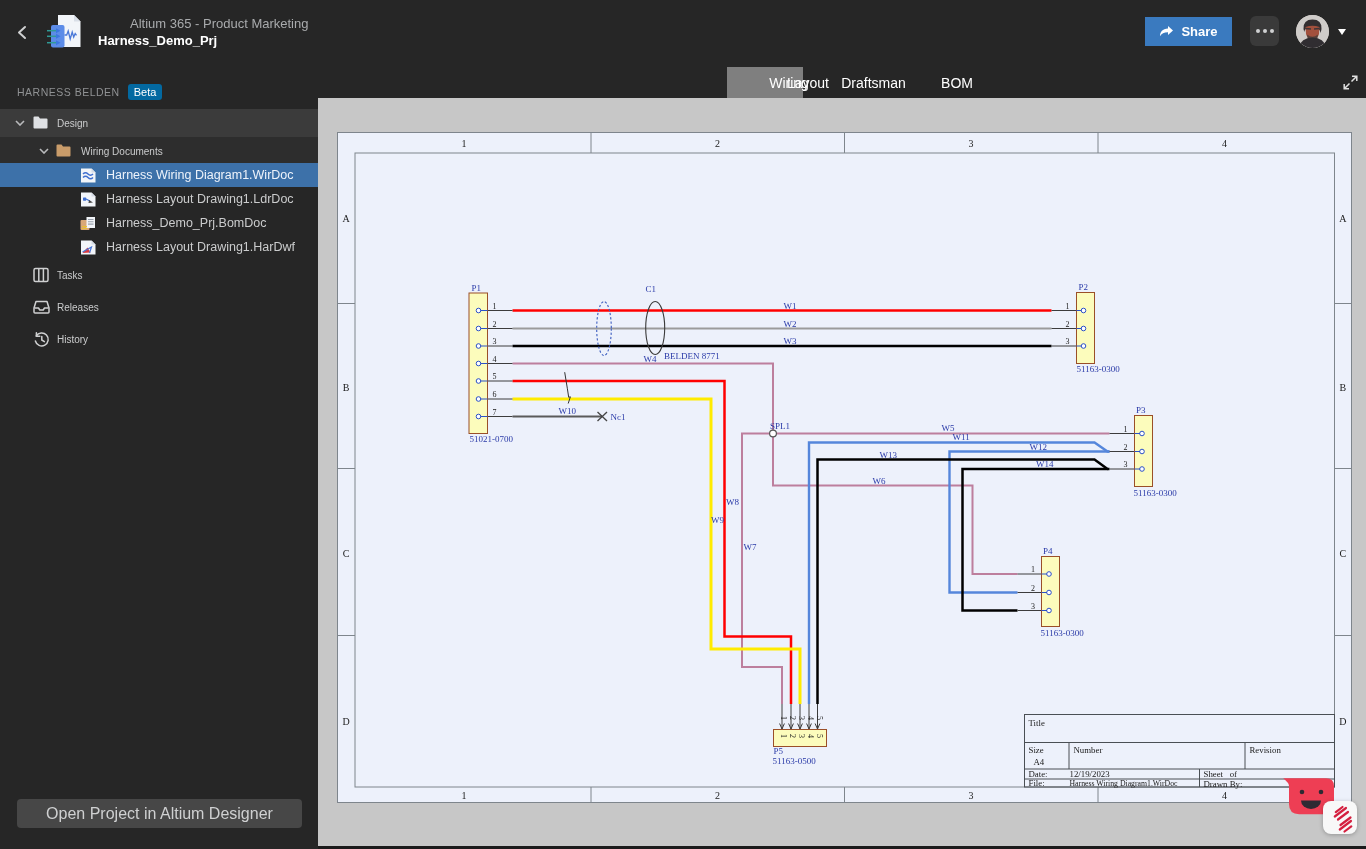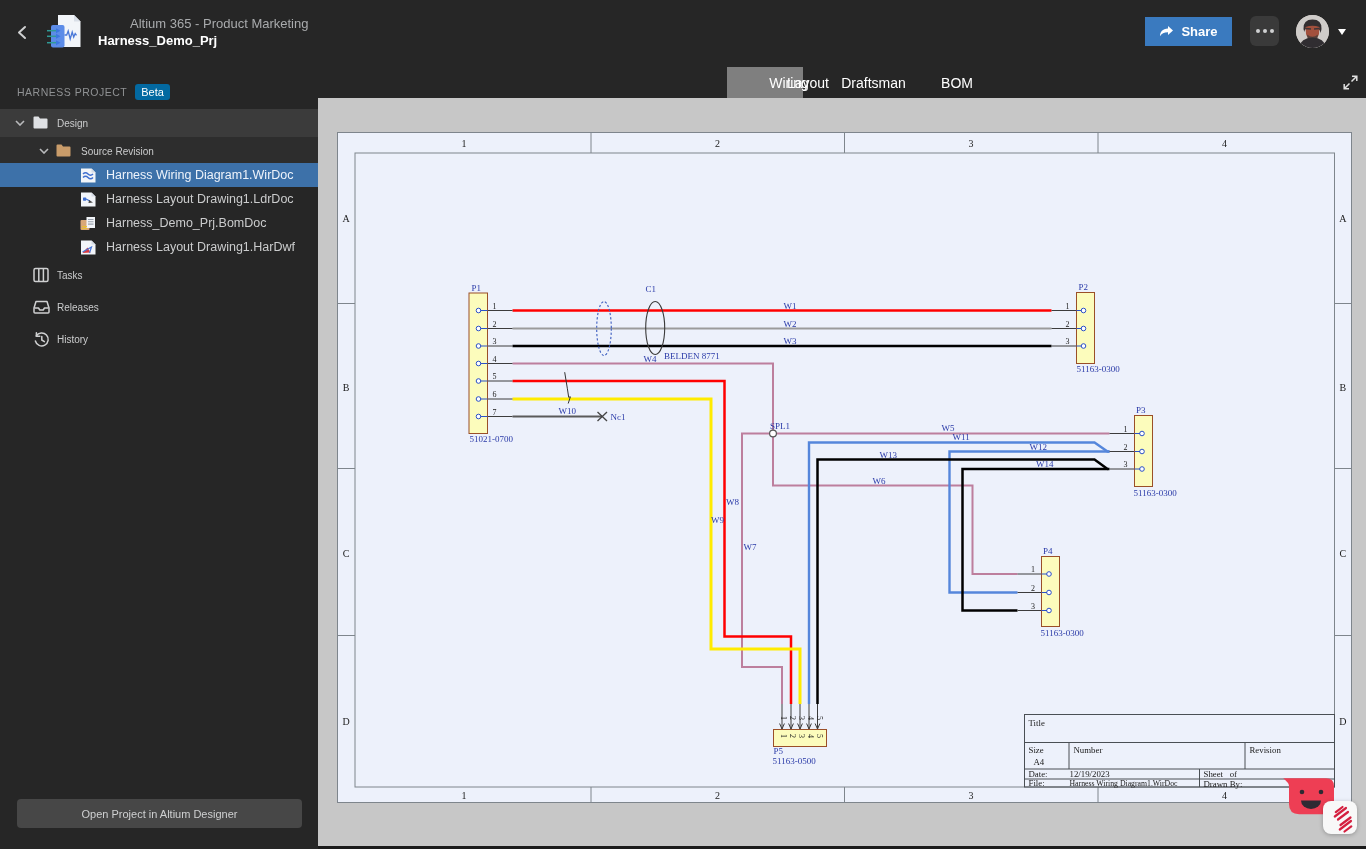--- a/index.html
+++ b/index.html
@@ -30,21 +30,21 @@
 #row-src { top:73px; height:28px; background:#2d2d2d; }
 .docrow { height:24px; font-size:12.5px; }
 #row-doc1 { top:99px; background:#3d71a9; color:#eef3fb; }
 #row-doc2 { top:123px; }
 #row-doc3 { top:147px; }
 #row-doc4 { top:171px; }
 #row-tasks { top:197px; height:28px; }
 #row-rel { top:229px; height:28px; }
 #row-hist { top:261px; height:28px; }
 .chev { position:absolute; }
-#openbtn { position:absolute; left:17px; top:735px; width:285px; height:29px; background:#474747; border-radius:4px; color:#cfd0d1; font-size:11px; display:flex; align-items:center; justify-content:center; }
+#openbtn { position:absolute; left:17px; top:735px; width:285px; height:29px; background:#474747; border-radius:4px; color:#cfd0d1; font-size:16px; display:flex; align-items:center; justify-content:center; }
 
 
 #main { position:absolute; left:318px; top:64px; width:1048px; height:785px; }
 #tabstrip { position:absolute; left:0; top:0; width:1048px; height:34px; background:#262626; }
 .tab { position:absolute; top:3px; height:31px; display:flex; align-items:center; justify-content:center; color:#fff; font-size:14px; }
 #tab-wiring { left:409px; width:76px; background:#7f7f7f;padding-left:48px; }
 #tab-layout { left:462px; width:56px; }
 #tab-drafts { left:524px; width:63px; }
 #tab-bom { left:615px; width:48px; }
 #expand { position:absolute; left:1025px; top:11px; }
@@ -103,42 +103,42 @@
         <path d="M9.5 13.5 l5.5 0.5 m3 0 l5.5-0.5" stroke="#3e3537" stroke-width="1.6"></path>
         <path d="M11 19.5 q5.5 4.5 11 0 l-0.7 4 q-4.8 3.5-9.6 0 z" fill="#54403a"></path>
         <path d="M2.5 33 q2.5-10.5 14-10.5 q11.5 0 14 10.5 z" fill="#302d31"></path>
       </svg>
     </div>
     <div id="caret"></div>
   </div>
 
   <div id="sidebar">
     <div id="sbhead">
-        <span class="t">HARNESS PROJECT</span>
+        <span class="t">HARNESS BELDEN</span>
         <span class="beta">Beta</span>
       </div>
 
     <div class="row" id="row-design">
       <svg class="chev" style="left:15px;top:11px" width="10" height="6" viewBox="0 0 10 6">
           <polyline points="1,1 5,5 9,1" fill="none" stroke="#b9babc" stroke-width="1.6"></polyline>
         </svg>
       <svg style="position:absolute;left:33px;top:7px" width="15" height="13" viewBox="0 0 15 13">
           <path d="M0.5 1.5 q0-1 1-1 h4 l1.5 2 h6.5 q1 0 1 1 v8 q0 1 -1 1 h-12 q-1 0 -1-1 z" fill="#dfe1e4"></path>
         </svg>
       <span class="lbl" style="position:absolute;left:57px">Design</span>
     </div>
 
     <div class="row" id="row-src">
       <svg class="chev" style="left:39px;top:11px" width="10" height="6" viewBox="0 0 10 6">
           <polyline points="1,1 5,5 9,1" fill="none" stroke="#b9babc" stroke-width="1.6"></polyline>
         </svg>
       <svg style="position:absolute;left:56px;top:7px" width="15" height="13" viewBox="0 0 15 13">
           <path d="M0.5 1.5 q0-1 1-1 h4 l1.5 2 h6.5 q1 0 1 1 v8 q0 1 -1 1 h-12 q-1 0 -1-1 z" fill="#c99c6a"></path>
         </svg>
-      <span class="lbl" style="position:absolute;left:81px">Source Revision</span>
+      <span class="lbl" style="position:absolute;left:81px">Wiring Documents</span>
     </div>
 
     <div class="row docrow" id="row-doc1">
       <svg style="position:absolute;left:80px;top:5px" width="16" height="15" viewBox="0 0 16 15">
         <path d="M1 0.5 h10.5 l4 4 v10 h-14.5 z" fill="#f2f5f9"></path>
         <path d="M11.5 0.5 l4 4 h-4 z" fill="#d5dce6"></path>
         <path d="M3 6 q2.5-2.5 5 0 q2.5 2.5 5 0" fill="none" stroke="#3f6fd0" stroke-width="1.5"></path>
         <path d="M3 9.5 q2.5-2.5 5 0 q2.5 2.5 5 0" fill="none" stroke="#3f6fd0" stroke-width="1.5"></path>
       </svg>
       <span class="lbl" style="position:absolute;left:106px">Harness Wiring Diagram1.WirDoc</span>

